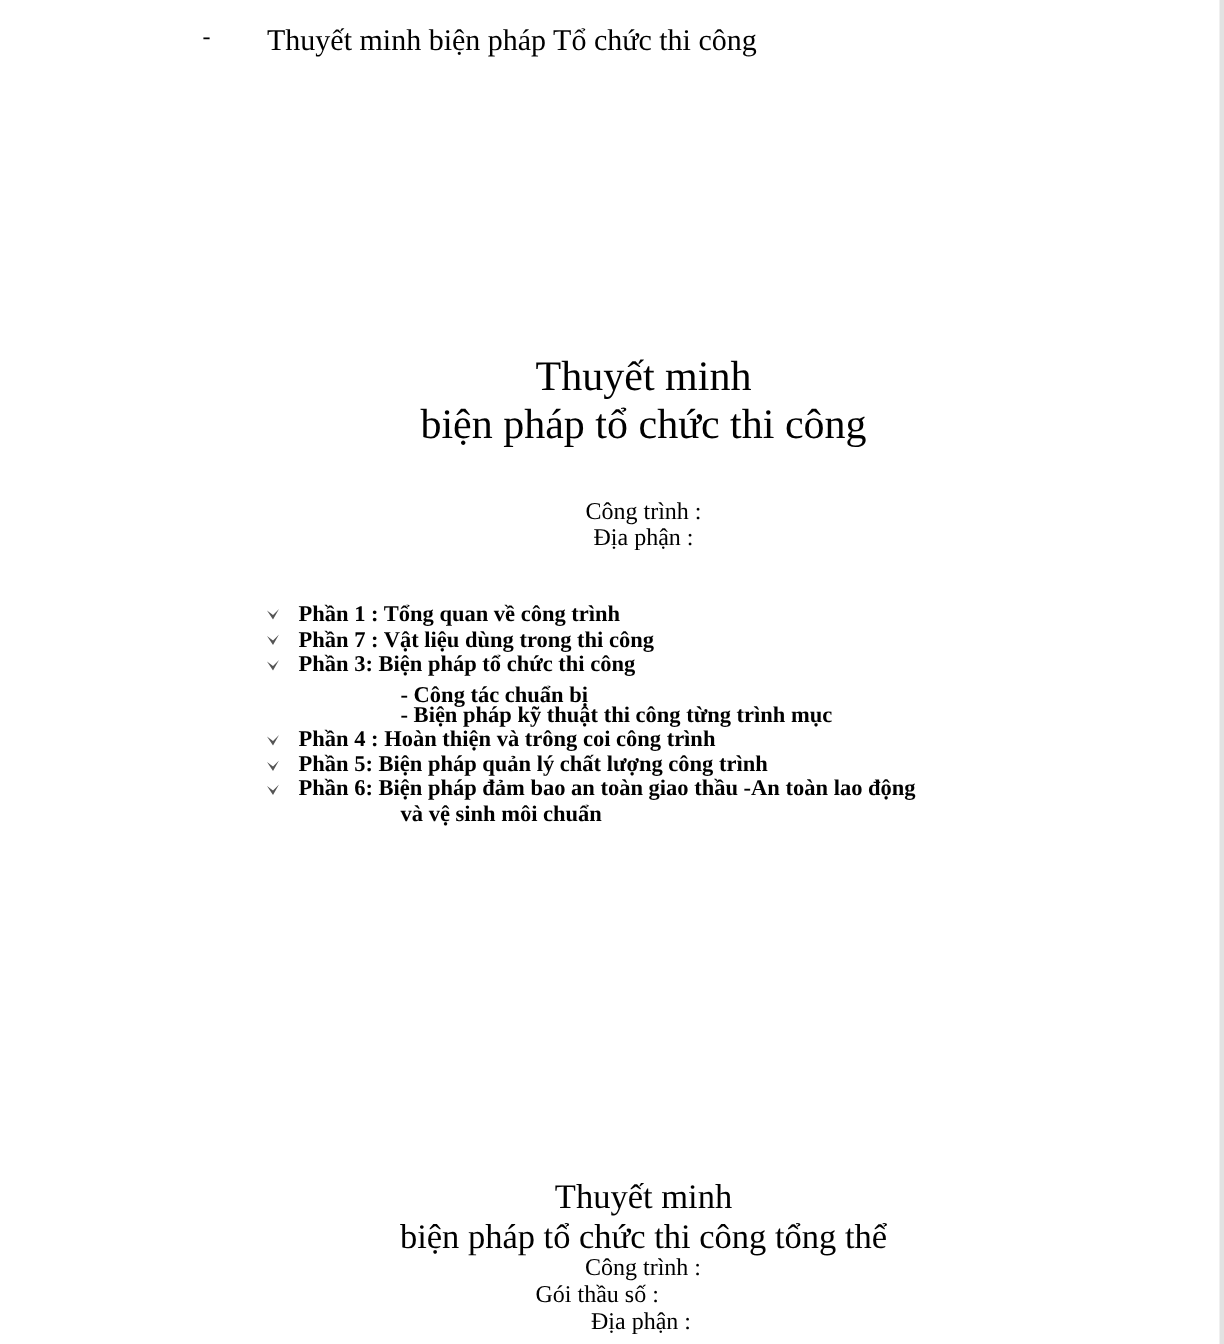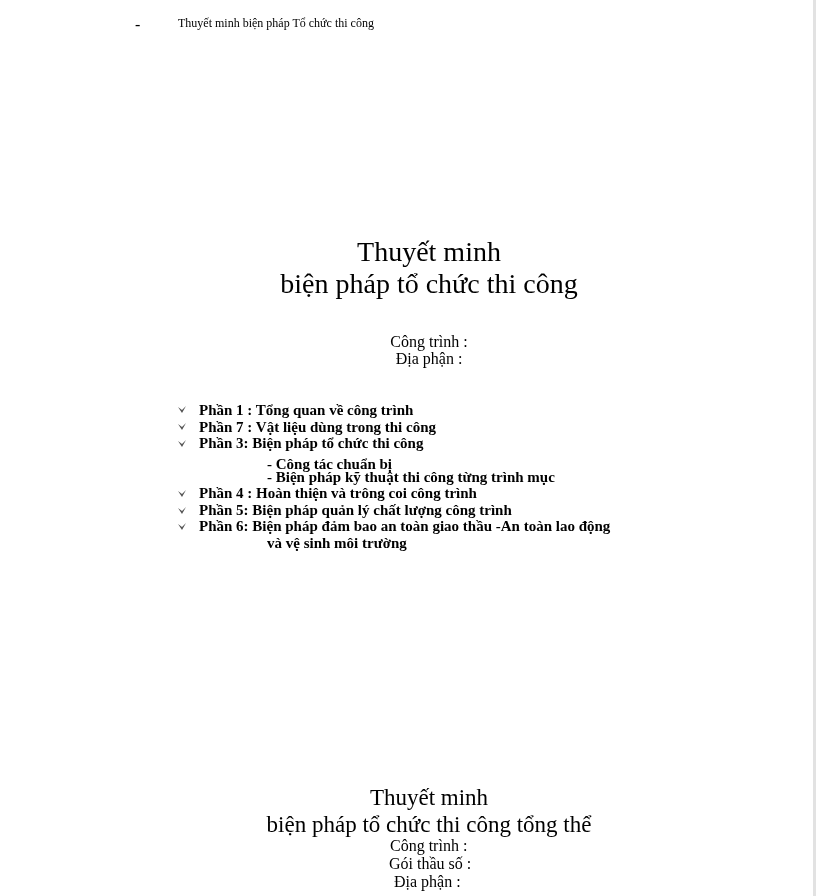--- a/index.html
+++ b/index.html
@@ -24,21 +24,21 @@
   }
   .page-edge {
     position: absolute;
     left: 813px; top: 0;
     width: 3px; height: 896px;
     background: #e2e2e2;
   }
   .abs { position: absolute; white-space: nowrap; }
 
   .top-dash { left: 135px; top: 16px; font-size: 16px; }
-  .top-line { left: 178px; top: 16px; font-size: 12px; }
+  .top-line { left: 178px; top: 16px; font-size: 20px; }
 
   .title1 {
     left: 0; width: 858px; text-align: center;
     top: 236px; font-size: 28px; line-height: 32px;
   }
   .title2 {
     left: 0; width: 858px; text-align: center;
     top: 268px; font-size: 28px; line-height: 32px;
   }
   .meta1 {
@@ -62,21 +62,21 @@
 
   .title3 {
     left: 0; width: 858px; text-align: center;
     top: 784px; font-size: 23px; line-height: 27px;
   }
   .title4 {
     left: 0; width: 858px; text-align: center;
     top: 811px; font-size: 23px; line-height: 27px;
   }
   .meta3 { left: 390px; top: 837px; font-size: 16px; line-height: 17px; }
-  .meta4 { left: 357px; top: 855px; font-size: 16px; line-height: 17px; margin-left: 32px; }
+  .meta4 { left: 357px; top: 855px; font-size: 16px; line-height: 17px; }
   .meta5 { left: 394px; top: 873px; font-size: 16px; line-height: 17px; }
 </style>
 </head>
 <body>
 
 <div class="page">
 
   <span class="abs top-dash">-</span>
   <span class="abs top-line">Thuyết minh biện pháp Tổ chức thi công</span>
 
@@ -124,21 +124,21 @@
     </span>
     <span class="abs toc-item toc-text" style="top:502px">Phần 5: Biện pháp quản lý chất lượng công trình</span>
 
     <span class="toc-bullet" style="top:523px">
       <svg width="8" height="8" viewBox="0 0 8 8">
           <path d="M0 1 L4 7 L8 0 L4 4 Z" fill="#555"></path>
         </svg>
     </span>
     <span class="abs toc-item toc-text" style="top:518px">Phần 6: Biện pháp đảm bao an toàn giao thầu -An toàn lao động</span>
 
-    <span class="abs toc-item toc-sub" style="top:535px">và vệ sinh môi trường</span>
+    <span class="abs toc-item toc-sub" style="top:535px">và vệ sinh môi chuẩn</span>
   </div>
 
   <div class="abs title3">Thuyết minh</div>
   <div class="abs title4">biện pháp tổ chức thi công tổng thể</div>
   <div class="abs meta3">Công trình :</div>
   <div class="abs meta4">Gói thầu số :</div>
   <div class="abs meta5">Địa phận :</div>
 </div>
 
 <div class="page-edge"></div>

